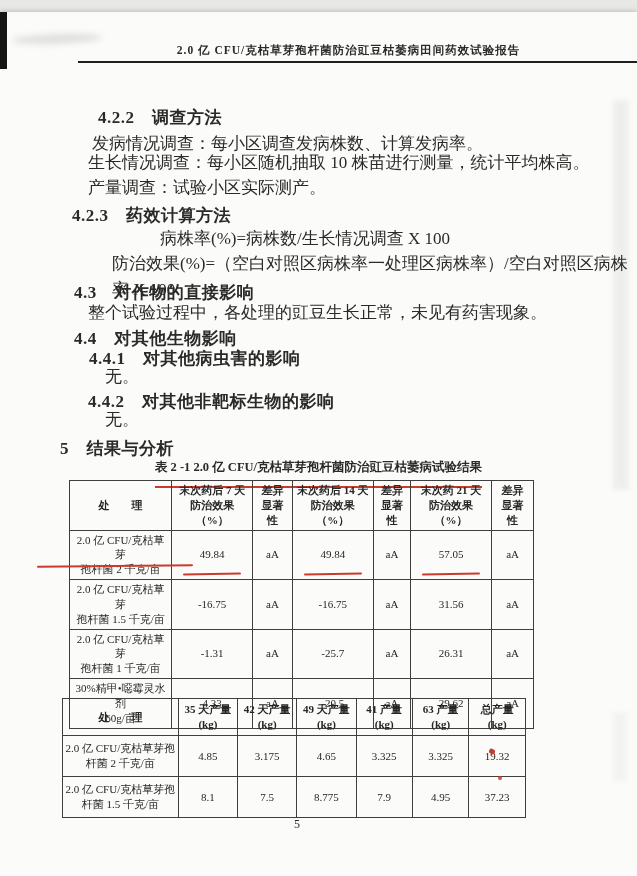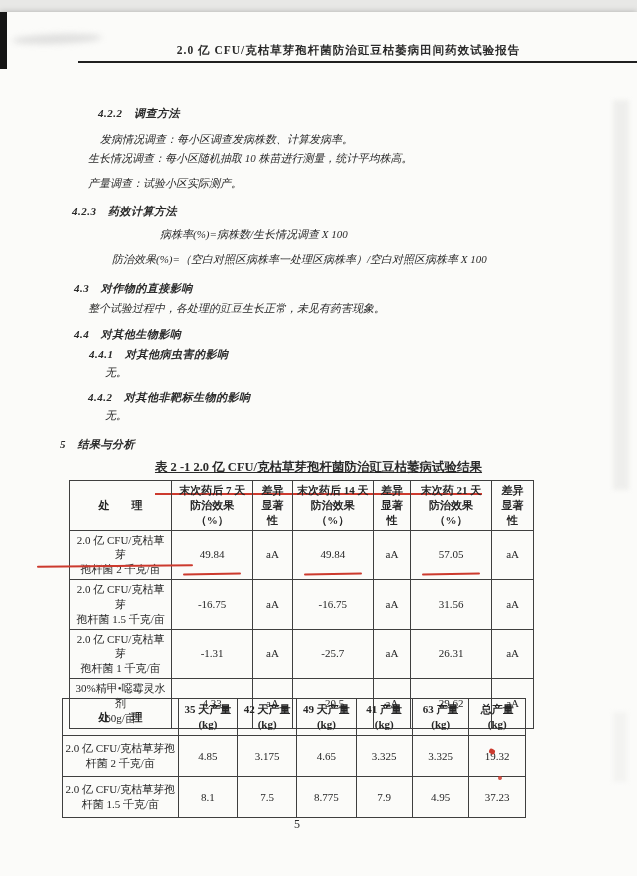--- a/index.html
+++ b/index.html
@@ -21,39 +21,39 @@
   .bleed{position:absolute;background:#ececea;filter:blur(2px);opacity:.8;}
   .bleed.b1{right:8px;top:88px;width:16px;height:390px;}
   .bleed.b2{right:10px;top:700px;width:14px;height:70px;opacity:.5;}
   .bottom-smudge{position:absolute;left:0;bottom:0;width:100%;height:10px;background:linear-gradient(to bottom,rgba(0,0,0,0),rgba(120,120,115,.18));}
 
   
   .hdr-title{position:absolute;top:31px;left:80px;right:20px;text-align:center;font-size:11.5px;font-weight:bold;letter-spacing:1px;}
   .hdr-rule{position:absolute;top:49px;left:78px;right:0;height:2px;background:#202020;}
 
   
-  .tb{position:absolute;font-size:11px;line-height:1.5;white-space:pre-line;font-style:italic;}
+  .tb{position:absolute;font-size:17px;line-height:1.5;white-space:pre-line;}
   .h{font-weight:bold;letter-spacing:.5px;}
 
   
   table{border-collapse:collapse;table-layout:fixed;width:100%;font-size:11px;color:#262626;}
   .tbl-wrap{position:absolute;}
   .tbl1{top:468px;left:69px;width:465px;}
   .tbl2{top:686px;left:62px;width:464px;}
   th,td{border:1.4px solid var(--border);text-align:center;vertical-align:middle;padding:2px 2px;white-space:pre-line;line-height:1.35;}
   th{font-weight:bold;}
   .tbl1 th{height:44px;}
   .tbl1 td{height:32px;text-align:center;}
   .tbl1 tbody tr:last-child td{height:18px;}
   .tbl2 th{height:32px;}
   .tbl2 td{height:36px;}
   .tbl-title{position:absolute;width:100%;text-align:center;font-size:12.5px;font-weight:bold;}
   .t1-title{top:447px;left:0;}
   .t2-title{top:665px;left:0;}
-  .tbl-title span{display:inline-block;border-bottom:2px solid var(--pen);padding-bottom:17px;text-decoration:underline;}
+  .tbl-title span{display:inline-block;border-bottom:2px solid var(--pen);padding-bottom:10px;}
 
   
   .pen{position:absolute;background:var(--pen);border-radius:2px;}
   .pen-u1{left:37px;top:553px;width:156px;height:2.4px;transform:rotate(-.6deg);}
   td.pen-underline{position:relative;}
   td.pen-underline::after{content:"";position:absolute;left:14%;right:14%;bottom:4px;height:2.2px;background:var(--pen);border-radius:2px;transform:rotate(-.8deg);}
   .pen-t1{left:489px;top:737px;width:6px;height:5px;transform:rotate(25deg);}
   .pen-t2{left:498px;top:764px;width:4px;height:4px;transform:rotate(-15deg);opacity:.85;}
 
   .page-num{position:absolute;top:805px;left:0;width:594px;text-align:center;font-size:12px;}
@@ -66,21 +66,21 @@
   <div class="corner-bar"></div>
   <div class="corner-smudge"></div>
   <div class="bleed b1"></div>
   <div class="bleed b2"></div>
   <div class="bottom-smudge"></div>
 
   <div class="hdr-title">2.0 亿 CFU/克枯草芽孢杆菌防治豇豆枯萎病田间药效试验报告</div>
   <div class="hdr-rule"></div>
 
   <div class="tb h" style="top:93px;left:98px;">4.2.2　调查方法</div>
-  <div class="tb" style="top:119px;left:100px;">发病情况调查：每小区调查发病株数、计算发病率。</div>
+  <div class="tb" style="top:119px;left:92px;">发病情况调查：每小区调查发病株数、计算发病率。</div>
   <div class="tb" style="top:138px;left:88px;">生长情况调查：每小区随机抽取 10 株苗进行测量，统计平均株高。</div>
   <div class="tb" style="top:163px;left:88px;">产量调查：试验小区实际测产。</div>
 
   <div class="tb h" style="top:191px;left:72px;">4.2.3　药效计算方法</div>
   <div class="tb" style="top:214px;left:160px;">病株率(%)=病株数/生长情况调查 X 100</div>
   <div class="tb" style="top:239px;left:112px;">防治效果(%)=（空白对照区病株率一处理区病株率）/空白对照区病株率 X 100</div>
 
   <div class="tb h" style="top:268px;left:74px;">4.3　对作物的直接影响</div>
   <div class="tb" style="top:288px;left:88px;">整个试验过程中，各处理的豇豆生长正常，未见有药害现象。</div>
 

